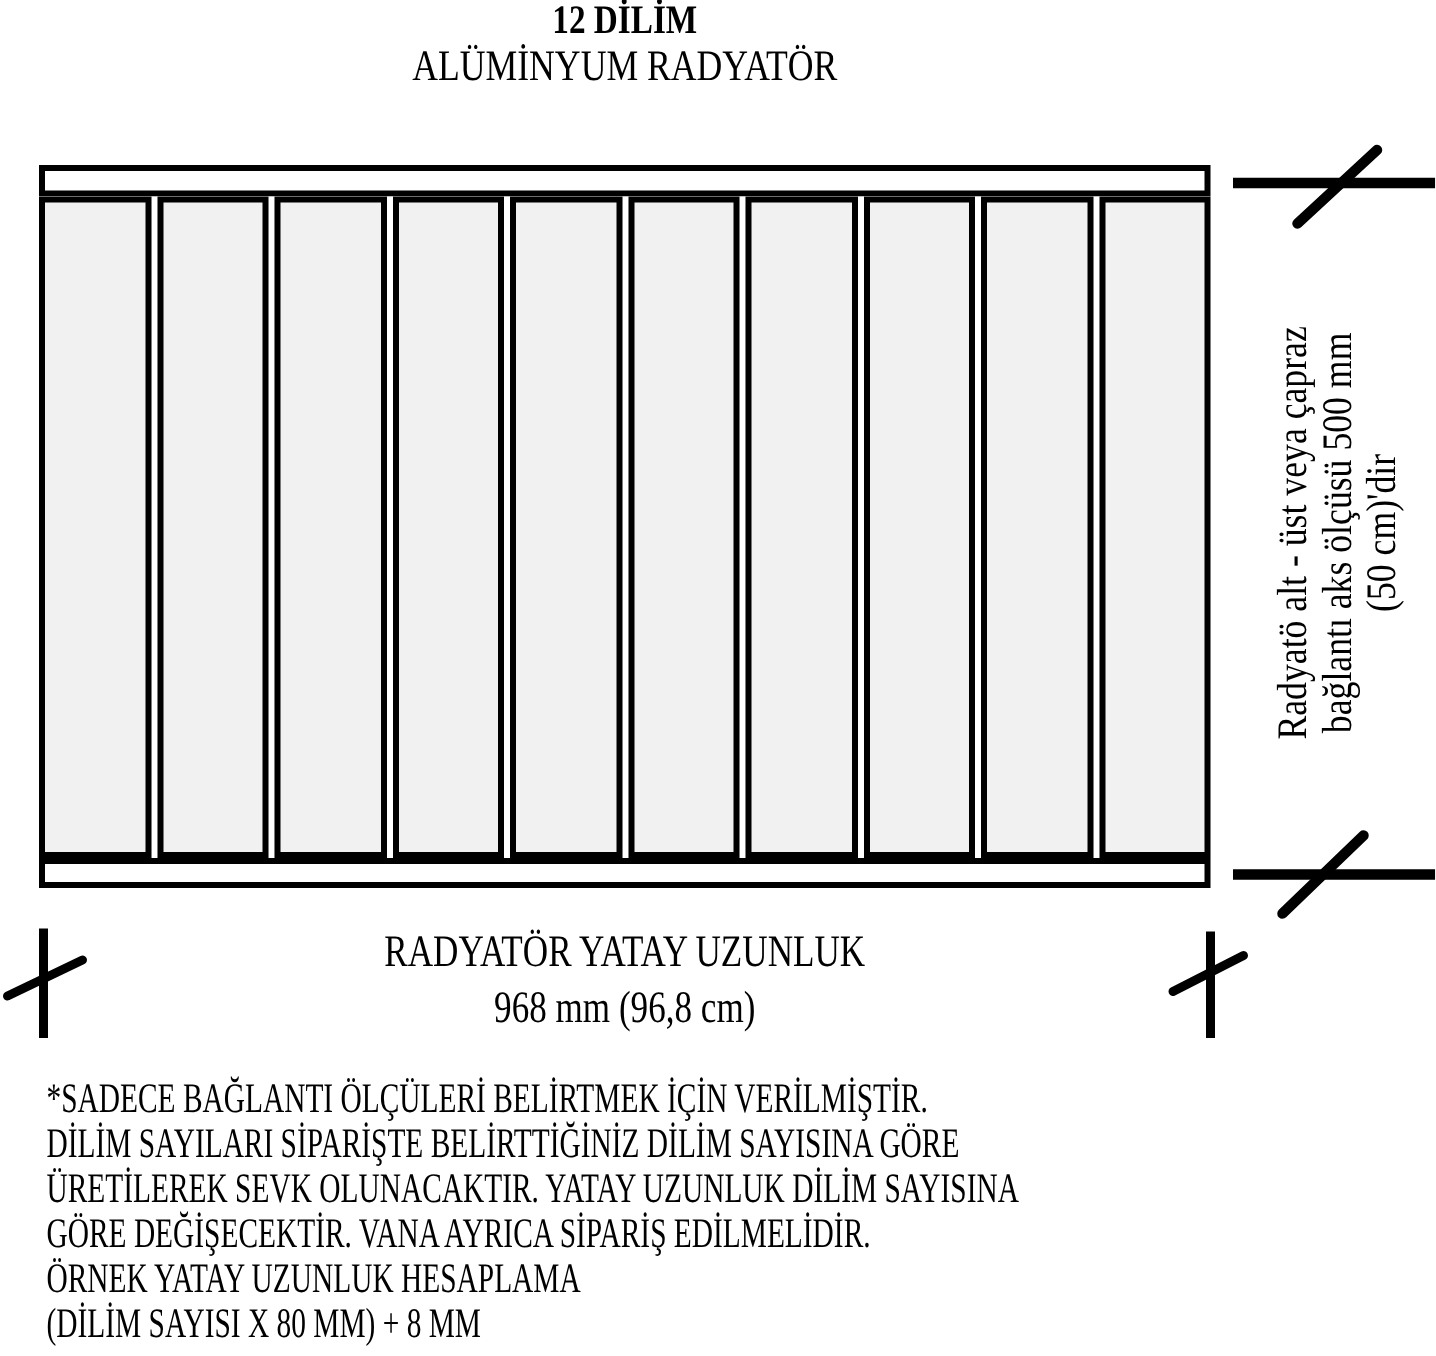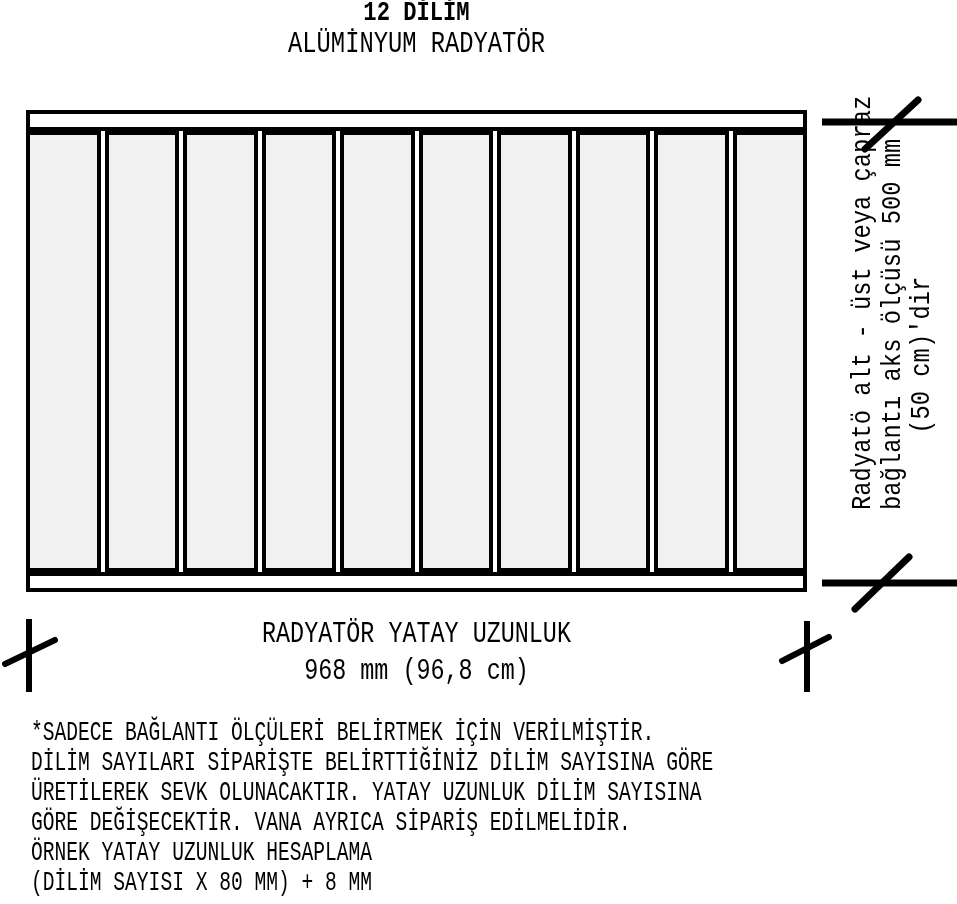--- a/index.html
+++ b/index.html
@@ -5,21 +5,21 @@
   :root{
     --ink:#000000;
     --paper:#ffffff;
   }
   html,body{margin:0;padding:0;background:var(--paper);}
   .sheet{
     position:relative;
     width:957px;height:904px;
     background:var(--paper);
     overflow:hidden;
-    font-family:Liberation Mono, monospace;
+    font-family:Liberation Serif, serif;
     color:var(--ink);
   }
   
   .title-block{
     position:absolute;left:26px;top:-2px;width:781px;
     text-align:center;line-height:31px;
     transform:scaleX(0.82);transform-origin:50% 0;
     white-space:nowrap;
   }
   .title-line1{font-size:27px;font-weight:bold;}

